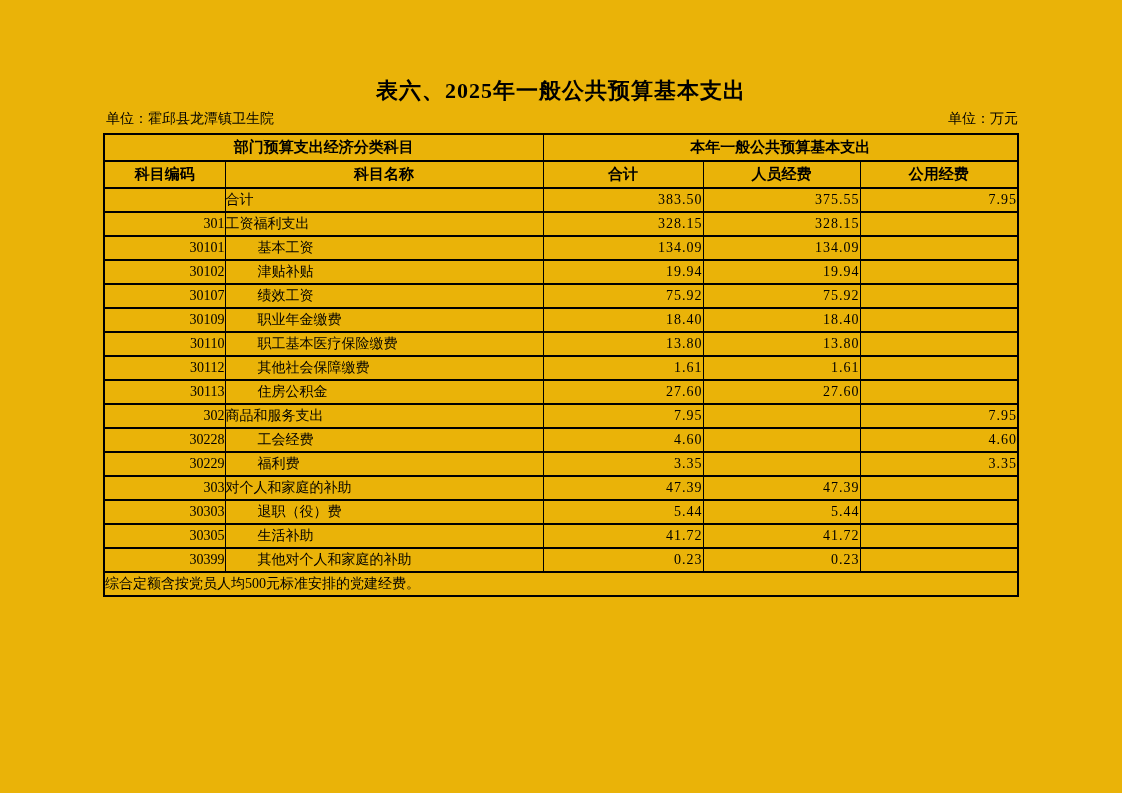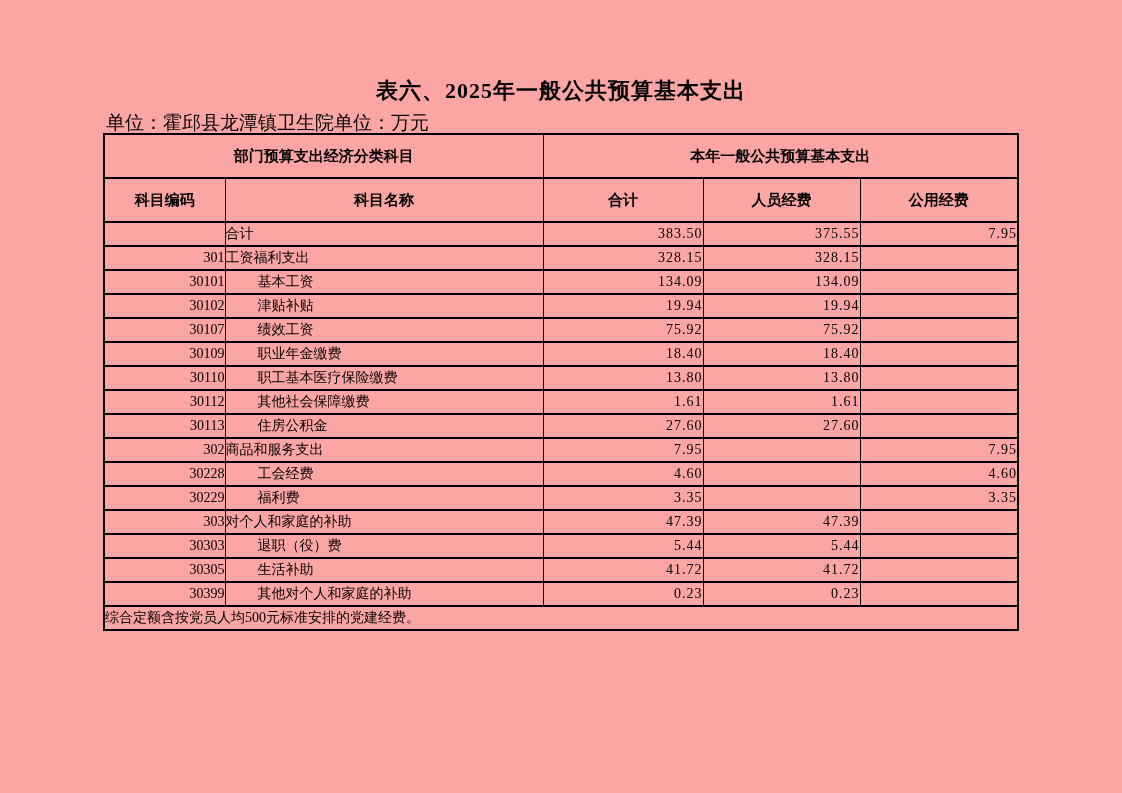--- a/index.html
+++ b/index.html
@@ -4,63 +4,64 @@
 <style>
   html, body {
     margin: 0;
     padding: 0;
     background: #ffffff;
   }
   .page {
     position: relative;
     width: 1122px;
     height: 793px;
-    background: #fca5a5;
+    background: #eab308;
     color: #000000;
     font-family: "Liberation Serif", "DejaVu Serif", serif;
     overflow: hidden;
   }
   .doc-title {
     position: absolute;
     top: 76px;
     left: 0;
     width: 100%;
     text-align: center;
     font-size: 22px;
     font-weight: bold;
     letter-spacing: 1px;
   }
   .unit-row {
     position: absolute;
     top: 110px;
     left: 106px;
     width: 912px;
     display: flex;
-    font-size: 19px;
+    justify-content: space-between;
+    font-size: 14px;
   }
   table.budget {
     position: absolute;
     top: 133px;
     left: 103px;
     width: 914px;
     border-collapse: collapse;
     table-layout: fixed;
     border: 2px solid #000;
   }
   .budget th, .budget td {
     border: 1px solid #000;
     border-top-width: 2px;
     border-bottom-width: 2px;
     padding: 0;
     font-size: 14px;
     overflow: hidden;
     white-space: nowrap;
     vertical-align: middle;
   }
-  .budget thead tr { height: 44px; padding-left: 8px; }
+  .budget thead tr { height: 27px; padding-left: 8px; }
   .budget tbody tr, .budget tfoot tr { height: 24px; }
   .budget th {
     font-weight: bold;
     text-align: center;
     font-size: 15px;
   }
   .cell-code { text-align: right; padding-left: 3px; }
   .cell-name { text-align: left; padding-left: 4px; }
   .lv1.cell-code { }
   .lv1.cell-name { padding-left: 32px; }

